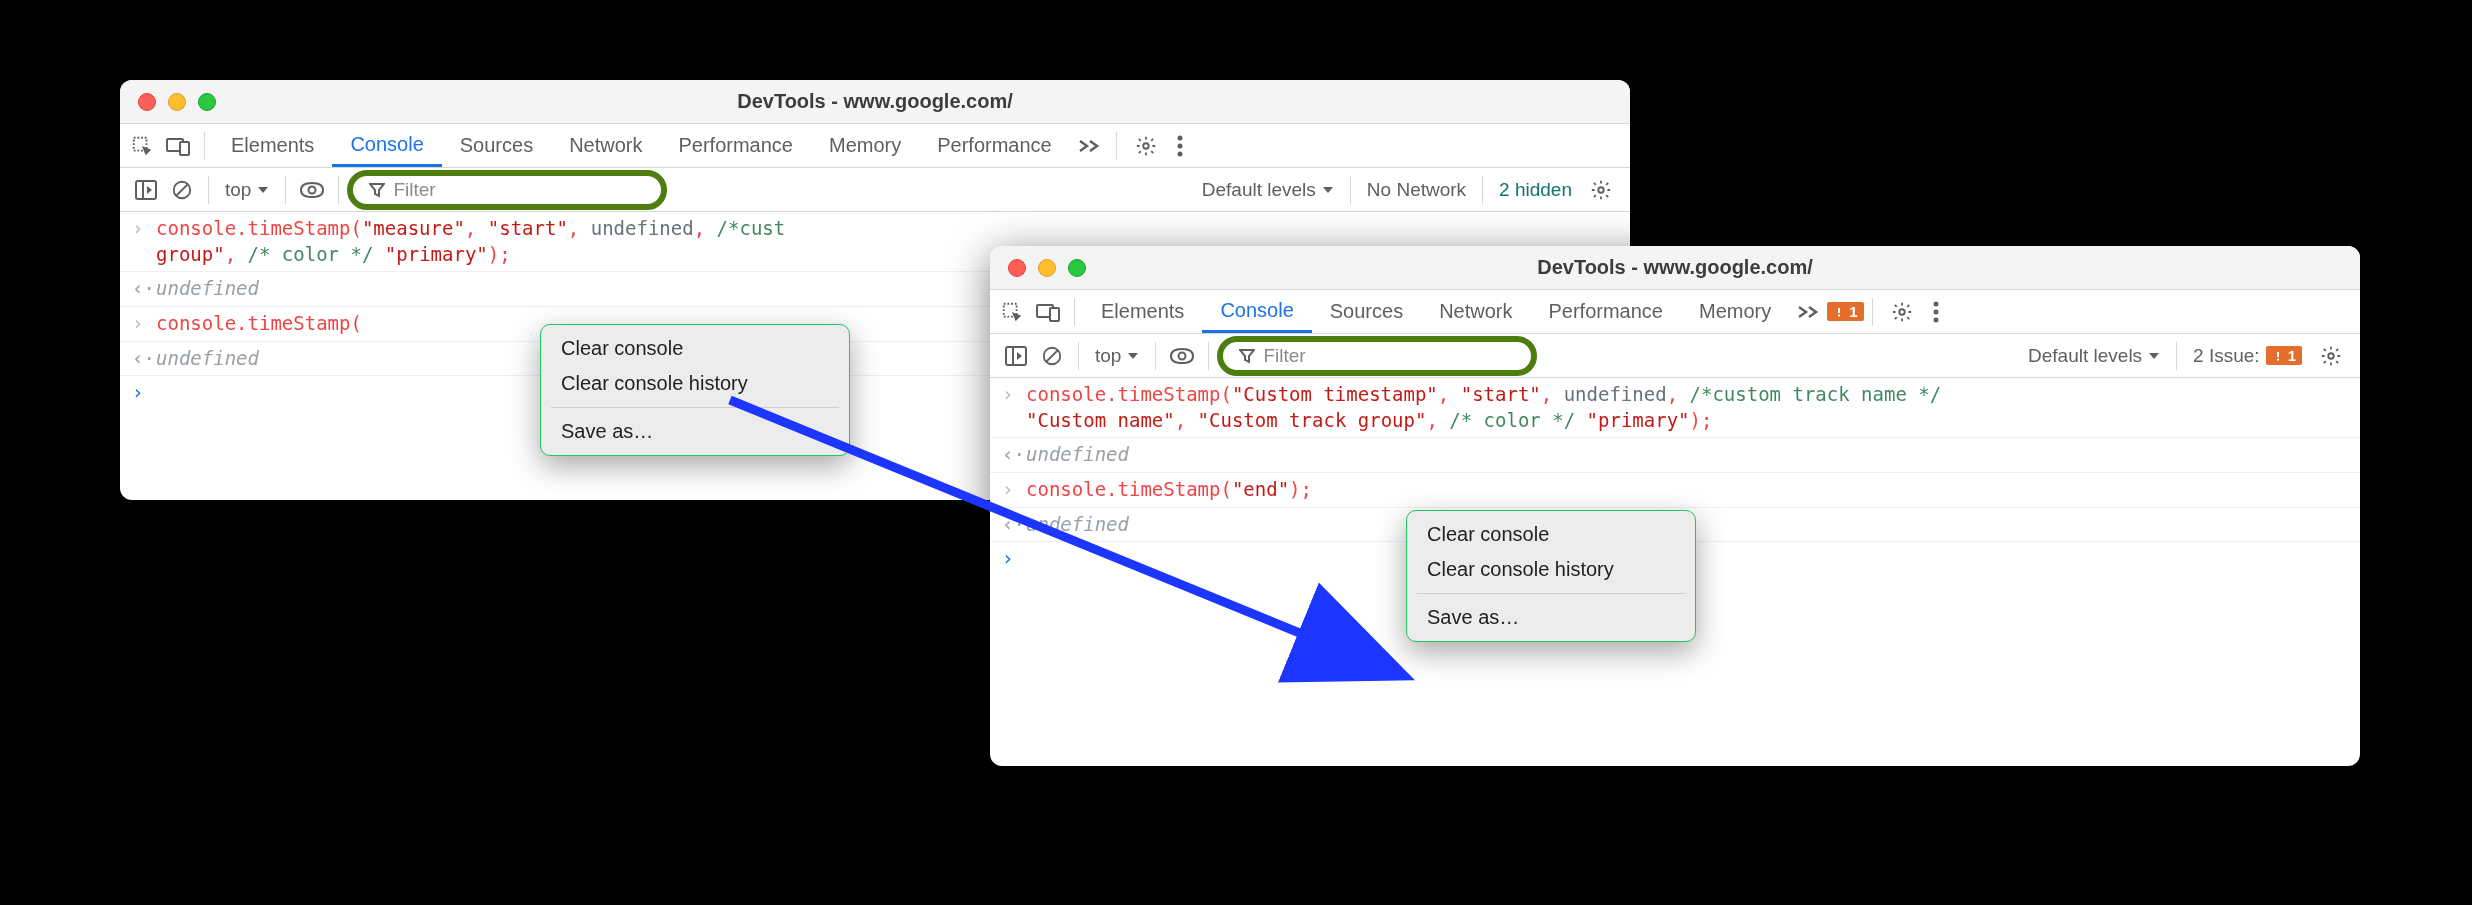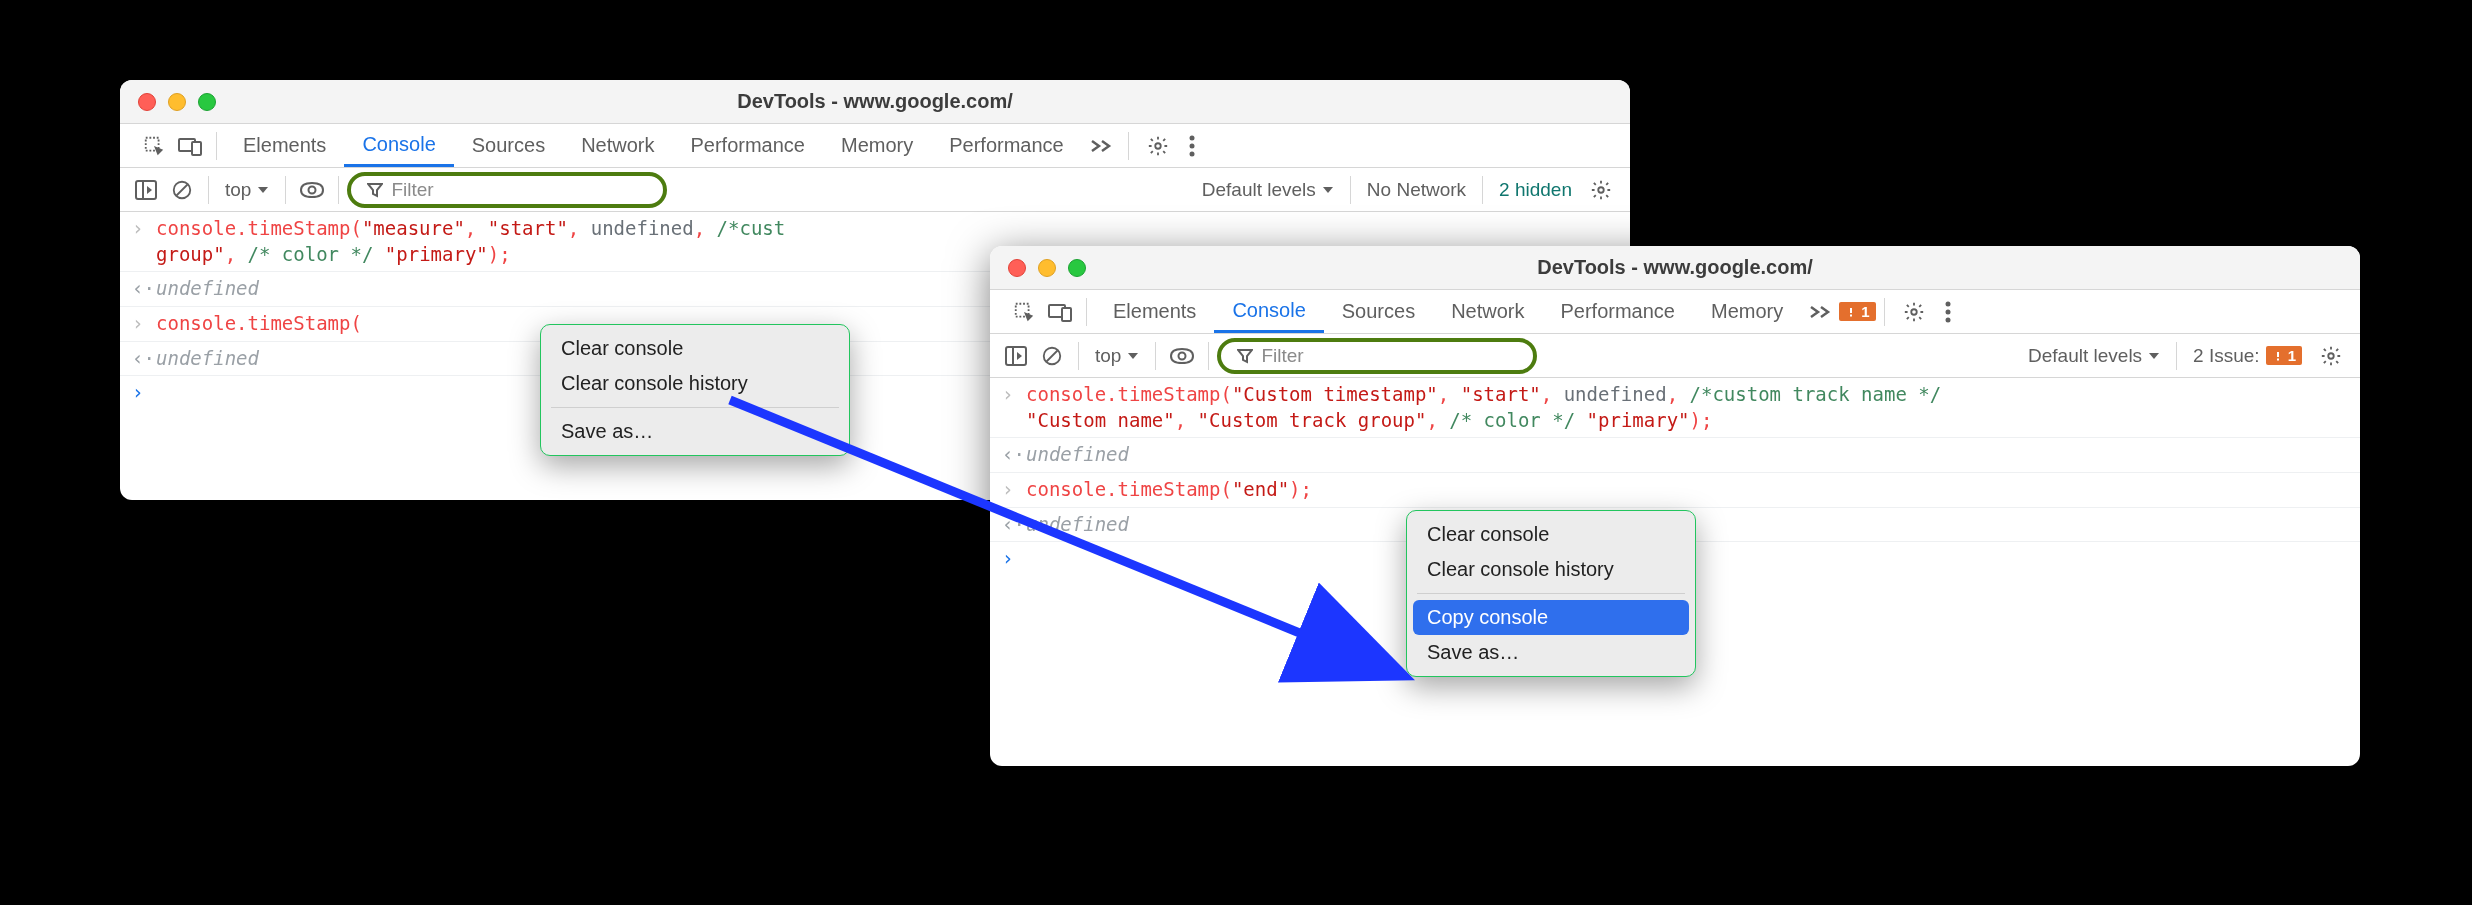--- a/index.html
+++ b/index.html
@@ -45,21 +45,21 @@
     font-weight: 600;
     font-size: 20px;
     color: #3c3c3c;
     pointer-events: none;
   }
   .tabs {
     display: flex;
     align-items: center;
     height: 44px;
     border-bottom: 1px solid #d6d6d6;
-    padding: 0 16px;
+    padding: 0 4px;
     gap: 0;
     font-size: 20px;
     color: #5f5f5f;
   }
   .tool-icn {
     width: 36px; height: 36px;
     display:flex;align-items:center;justify-content:center;
     color:#5f5f5f;
   }
   .divider { width:1px; height: 28px; background:#d6d6d6; margin: 0 8px;}
@@ -83,21 +83,21 @@
     padding: 0 8px;
     font-size: 19px;
     color:#5f5f5f;
   }
   .ctx {
     display:flex;align-items:center;gap:6px; padding:0 8px;
   }
   .filter-box {
     display:flex;align-items:center;gap:8px;
     background:#fff;
-    border:4px solid #4d7c0f;
+    border:6px solid #4d7c0f;
     border-radius: 20px;
     padding: 3px 16px;
     flex: 0 1 auto;
     color:#8a8a8a;
   }
   .filter-box.w1{ width: 320px;}
   .filter-box.w2{ width: 320px;}
   .lv { padding:0 8px; display:flex;align-items:center;gap:6px;}
   .console-body {
     font-family: ui-monospace, Menlo, Consolas, monospace;
@@ -437,21 +437,20 @@
     <div class="row prompt" style="border-bottom:none;">
       <span class="g">›</span>
       <span class="code">&nbsp;</span>
     </div>
   </div>
 
   <div class="ctx-menu" style="left:416px; top:264px; width:290px;">
     <div class="ctx-item">Clear console</div>
     <div class="ctx-item">Clear console history</div>
     <div class="ctx-sep"></div>
-    <div class="ctx-item hi">Copy console</div>
     <div class="ctx-item">Save as…</div>
   </div>
 </div>
 
 <svg class="arrow" style="left:720px; top:390px;" width="720" height="320" viewBox="0 0 720 320">
   <defs>
     <marker id="ah" markerWidth="14" markerHeight="14" refX="11" refY="6" orient="auto">
       <path d="M0 0 L14 6 L0 12 Z" fill="#1c36ff"></path>
     </marker>
   </defs>

